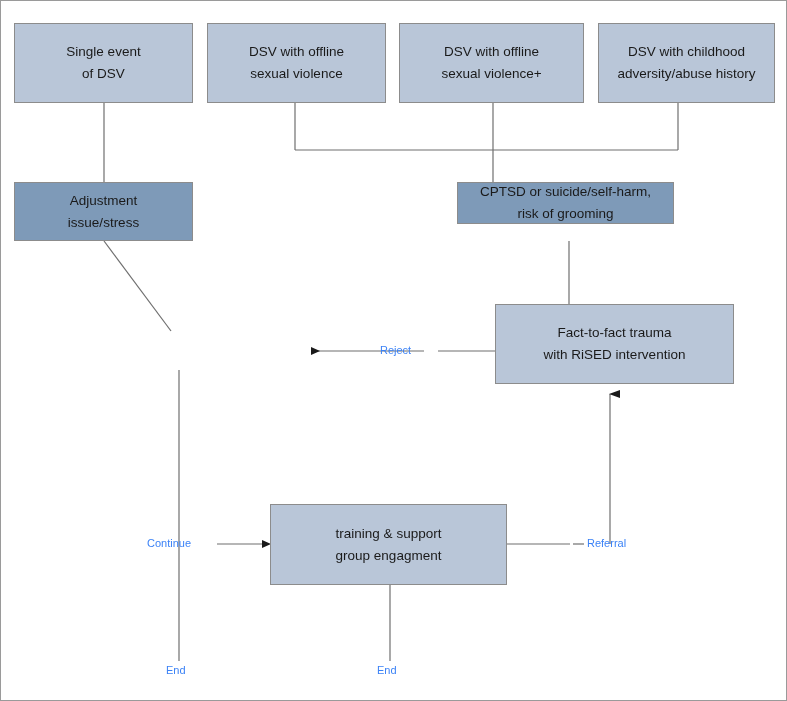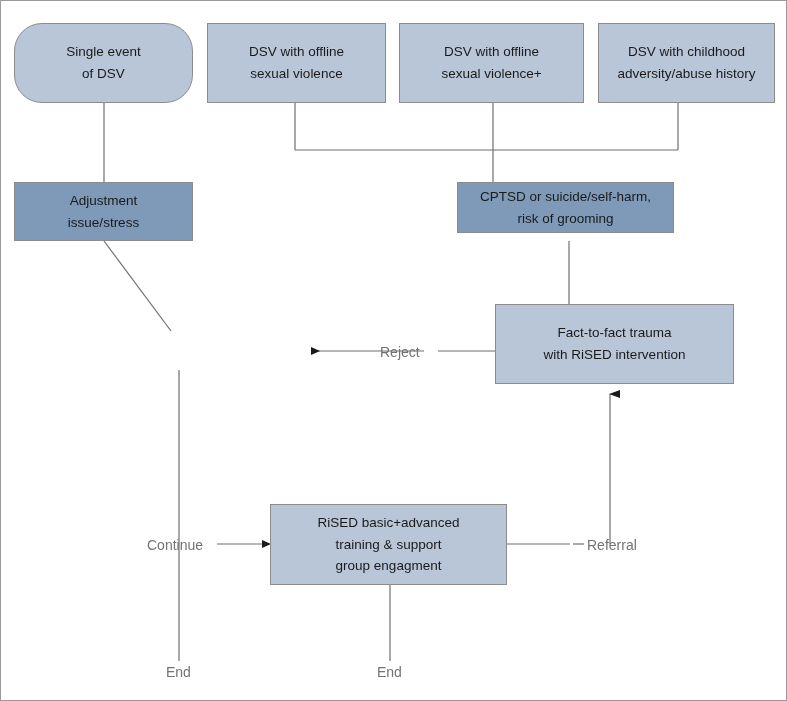--- a/index.html
+++ b/index.html
@@ -39,22 +39,22 @@
     font-size: 13.5px;
     line-height: 1.62;
     text-align: center;
     padding: 2px 6px;
   }
   .node.light { background: #b9c6d8; }
   .node.dark  { background: #7e9ab8; }
   .node .ln { display: block; white-space: nowrap; }
   .edge-label {
     position: absolute;
-    color: #737373;
-    font-size: 14px;
+    color: #3b82f6;
+    font-size: 11px;
     line-height: 1;
     white-space: nowrap;
   }
 </style>
 </head>
 <body>
 
 <div id="canvas">
 
   <svg class="wires" viewBox="0 0 787 701" xmlns="http://www.w3.org/2000/svg">
@@ -85,21 +85,21 @@
 
     <g stroke="#6f6f6f" stroke-width="1.2" fill="none">
       <path d="M423,350 L310,350" marker-end="url(#arrowL)"></path>
       <path d="M494,350 L437,350"></path>
       <path d="M216,543 L261,543" marker-end="url(#arrowR)"></path>
       <path d="M609,543 L609,393" marker-end="url(#arrowU)"></path>
       <path d="M583,543 L572,543"></path>
     </g>
   </svg>
 
-  <div class="node light" style="left:13px; top:22px; width:179px; height:80px;border-radius:28px;">
+  <div class="node light" style="left:13px; top:22px; width:179px; height:80px;">
     <span class="ln">Single event</span>
     <span class="ln">of DSV</span>
   </div>
 
   <div class="node light" style="left:206px; top:22px; width:179px; height:80px;">
     <span class="ln">DSV with offline</span>
     <span class="ln">sexual violence</span>
   </div>
 
   <div class="node light" style="left:398px; top:22px; width:185px; height:80px;">
@@ -110,33 +110,32 @@
   <div class="node light" style="left:597px; top:22px; width:177px; height:80px;">
     <span class="ln">DSV with childhood</span>
     <span class="ln">adversity/abuse history</span>
   </div>
 
   <div class="node dark" style="left:13px; top:181px; width:179px; height:59px;">
     <span class="ln">Adjustment</span>
     <span class="ln">issue/stress</span>
   </div>
 
-  <div class="node dark" style="left:456px; top:181px; width:217px; height:51px;">
+  <div class="node dark" style="left:456px; top:181px; width:217px; height:42px;">
     <span class="ln">CPTSD or suicide/self-harm,</span>
     <span class="ln">risk of grooming</span>
   </div>
 
 
   <div class="node light" style="left:494px; top:303px; width:239px; height:80px;">
     <span class="ln">Fact-to-fact trauma</span>
     <span class="ln">with RiSED intervention</span>
   </div>
 
   <div class="node light" style="left:269px; top:503px; width:237px; height:81px;">
-    <span class="ln">RiSED basic+advanced</span>
     <span class="ln">training &amp; support</span>
     <span class="ln">group engagment</span>
   </div>
 
   <div class="edge-label" style="left:379px; top:344px;">Reject</div>
 
   <div class="edge-label" style="left:146px; top:537px;">Continue</div>
 
   <div class="edge-label" style="left:586px; top:537px;">Referral</div>
 

